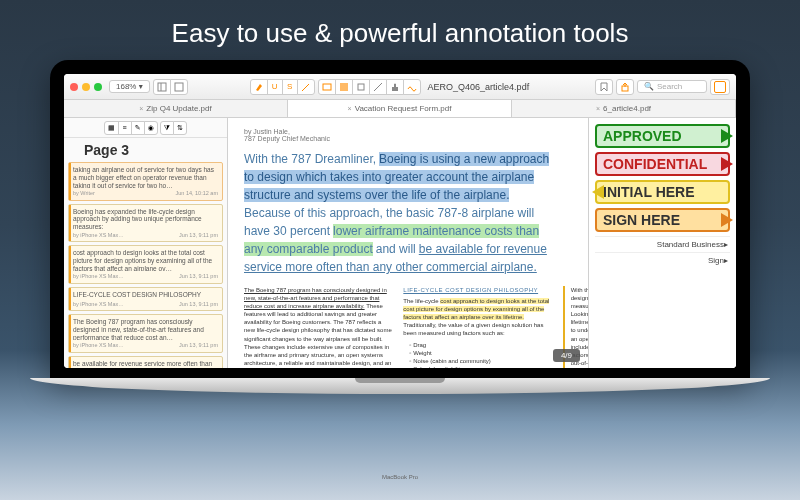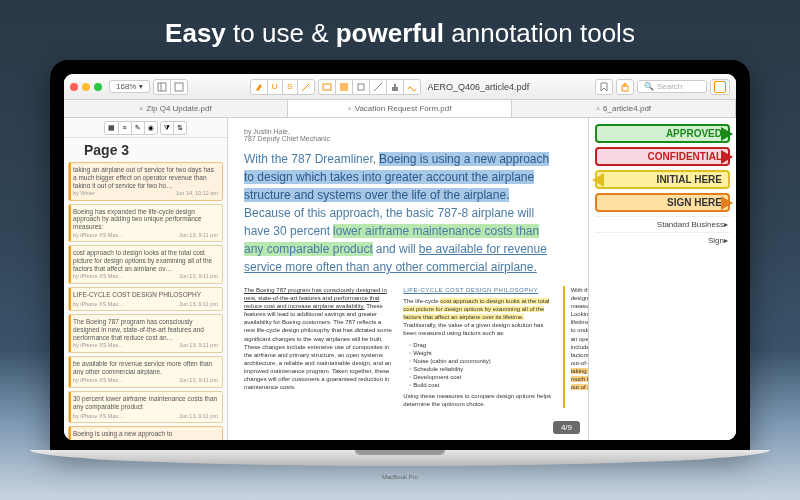--- a/index.html
+++ b/index.html
@@ -1,22 +1,22 @@
 <!DOCTYPE html>
 <html><head>
 <meta charset="utf-8">
 <style>
 *{margin:0;padding:0;box-sizing:border-box;font-family:-apple-system,BlinkMacSystemFont,"Helvetica Neue",Arial,sans-serif}
 html,body{width:800px;height:500px;overflow:hidden}
 .hero{width:800px;height:500px;background:linear-gradient(180deg,#2a3846 0%,#314456 45%,#3a536a 70%,#7f9bb5 85%,#c9d4e0 100%);position:relative}
 .headline{position:absolute;top:18px;width:100%;text-align:center;color:#fff;font-size:26px;font-weight:300}
-.headline .b{font-weight:700}
+.headline .b{font-weight:400}
 .laptop{position:absolute;top:60px;left:50px;width:700px}
 .screen-shell{background:#000;border-radius:18px 18px 0 0;padding:14px 14px 10px;box-shadow:0 10px 30px rgba(0,0,0,.4)}
-.screen{background:#fff;width:672px;height:366px;border-radius:9px;display:flex;flex-direction:column;overflow:hidden}
+.screen{background:#fff;width:672px;height:294px;border-radius:4px;display:flex;flex-direction:column;overflow:hidden}
 .base{height:16px;background:linear-gradient(180deg,#e8e8e8,#b8b8b8);border-radius:0 0 50% 50%/0 0 100% 100%;position:relative;margin:0 -20px}
 .base::before{content:"";position:absolute;top:0;left:50%;transform:translateX(-50%);width:90px;height:5px;background:#999;border-radius:0 0 6px 6px}
 .laptop-label{position:absolute;width:100%;text-align:center;top:474px;font-size:6px;color:#666}
 .toolbar{height:26px;background:linear-gradient(180deg,#fcfcfc,#ececec);border-bottom:1px solid #d0d0d0;display:flex;align-items:center;padding:0 6px;gap:3px;font-size:8px;color:#555}
 .traffic{display:flex;gap:4px;margin-right:4px}
 .dot{width:8px;height:8px;border-radius:50%}
 .red{background:#ff5f57}.yel{background:#febc2e}.grn{background:#28c840}
 .zoom{border:1px solid #ccc;border-radius:3px;padding:1px 6px;background:#fff;font-size:8px}
 .tbtn{border:1px solid #ccc;border-radius:3px;padding:2px 3px;background:#fff;display:inline-flex;align-items:center;justify-content:center;min-width:16px;height:16px}
 .tbtn.orange{color:#ff8c00}
@@ -49,21 +49,21 @@
 .cols{display:flex;gap:10px;font-size:6px;line-height:1.35}
 .col{flex:1}
 .col .ul{text-decoration:underline}
 .col .hi-y{background:#fff0a0}
 .col .hi-o{background:#ffd080}
 .col .cap{font-size:6px;letter-spacing:.5px;text-decoration:underline;color:#4a7ba6;display:block;margin-bottom:3px}
 .col ul{list-style:none;margin:3px 0 3px 6px}
 .col ul li::before{content:"▫ ";color:#888}
 .col3{border-left:2px solid #e8b020;padding-left:6px}
 .stamps{position:absolute;top:0;right:0;width:148px;background:#fff;border-left:1px solid #d0d0d0;height:100%;padding:6px}
-.stamp{border:2px solid;border-radius:4px;padding:2px 6px;font-size:10px;font-weight:700;text-align:right;margin-bottom:4px;position:relative}
+.stamp{border:2px solid;border-radius:4px;padding:2px 6px;font-size:14px;font-weight:700;text-align:left;margin-bottom:4px;position:relative}
 .stamp.arrow-l::before{content:"";position:absolute;left:-12px;top:50%;transform:translateY(-50%);border:7px solid transparent;border-right-width:12px}
 .stamp.arrow-r::after{content:"";position:absolute;right:-12px;top:50%;transform:translateY(-50%);border:7px solid transparent;border-left-width:12px}
 .s-green{color:#1a8a1a;border-color:#1a8a1a;background:#d0f0d0}.s-green.arrow-r::after{border-left-color:#1a8a1a}
 .s-blue{color:#2a5aaa;border-color:#2a5aaa;background:#d8e0f8}.s-blue.arrow-l::before{border-right-color:#2a5aaa}
 .s-red{color:#c02020;border-color:#c02020;background:#f8d8e0}.s-red.arrow-r::after{border-left-color:#c02020}
 .s-yel{color:#333;border-color:#e0c020;background:#fff0a0}.s-yel.arrow-l::before{border-right-color:#e0c020}
 .s-org{color:#333;border-color:#e08020;background:#ffe0a0}.s-org.arrow-r::after{border-left-color:#e08020}
 .stamp-menu{font-size:8px;color:#444;padding:3px 2px;border-top:1px solid #eee;display:flex;justify-content:flex-end;align-items:center}
 .page-ind{position:absolute;bottom:6px;right:156px;background:rgba(80,80,80,.85);color:#fff;font-size:8px;padding:2px 8px;border-radius:3px}
 svg{width:10px;height:10px}

